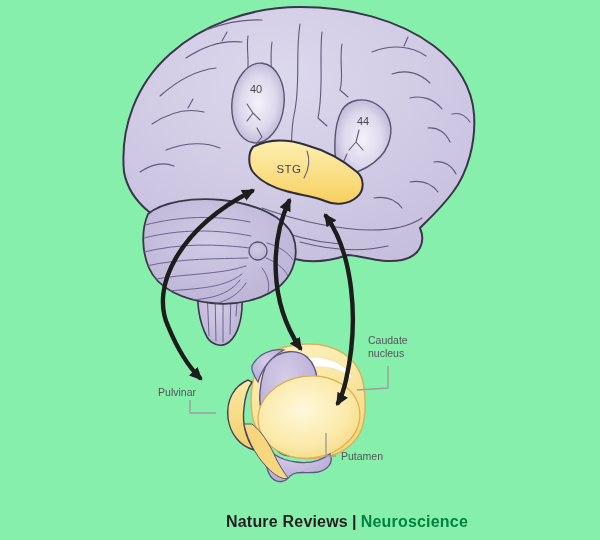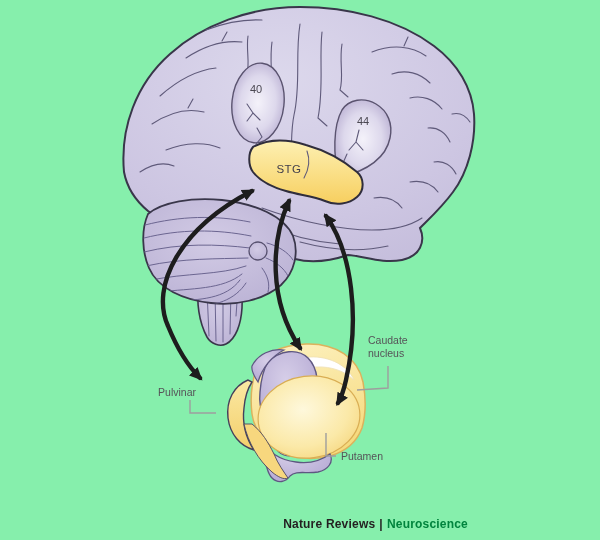--- a/index.html
+++ b/index.html
@@ -5,21 +5,21 @@
   html,body{margin:0;padding:0;background:#ffffff;}
   .stage{position:relative;width:600px;height:540px;background:#86efac;overflow:hidden;
          font-family:"Liberation Sans",sans-serif;}
   svg{position:absolute;left:0;top:0;}
   .sulcus{fill:none;stroke:#5f5a7a;stroke-width:1.1;stroke-linecap:round;}
   .stripe{fill:none;stroke:#6b6590;stroke-width:1;stroke-linecap:round;}
   .lbl{font-family:"Liberation Sans",sans-serif;font-size:11px;fill:#4b4852;}
   .slbl{font-family:"Liberation Sans",sans-serif;font-size:10.5px;fill:#565358;}
   .connector{fill:none;stroke:#9e9e9e;stroke-width:1.4;}
   .arrow{fill:none;stroke:#1d1d1d;stroke-width:4.4;stroke-linecap:round;}
-  .caption{position:absolute;right:132px;bottom:9px;font-weight:bold;font-size:12px;
+  .caption{position:absolute;right:132px;bottom:9px;font-weight:bold;font-size:16px;
            color:#231f20;letter-spacing:0.2px;white-space:nowrap;}
   .caption .sep{padding:0 4px;}
   .caption .field{color:#00843d;}
 </style>
 </head>
 <body>
 
 <div class="stage">
 <svg width="600" height="540" viewBox="0 0 600 540">
   <defs>

